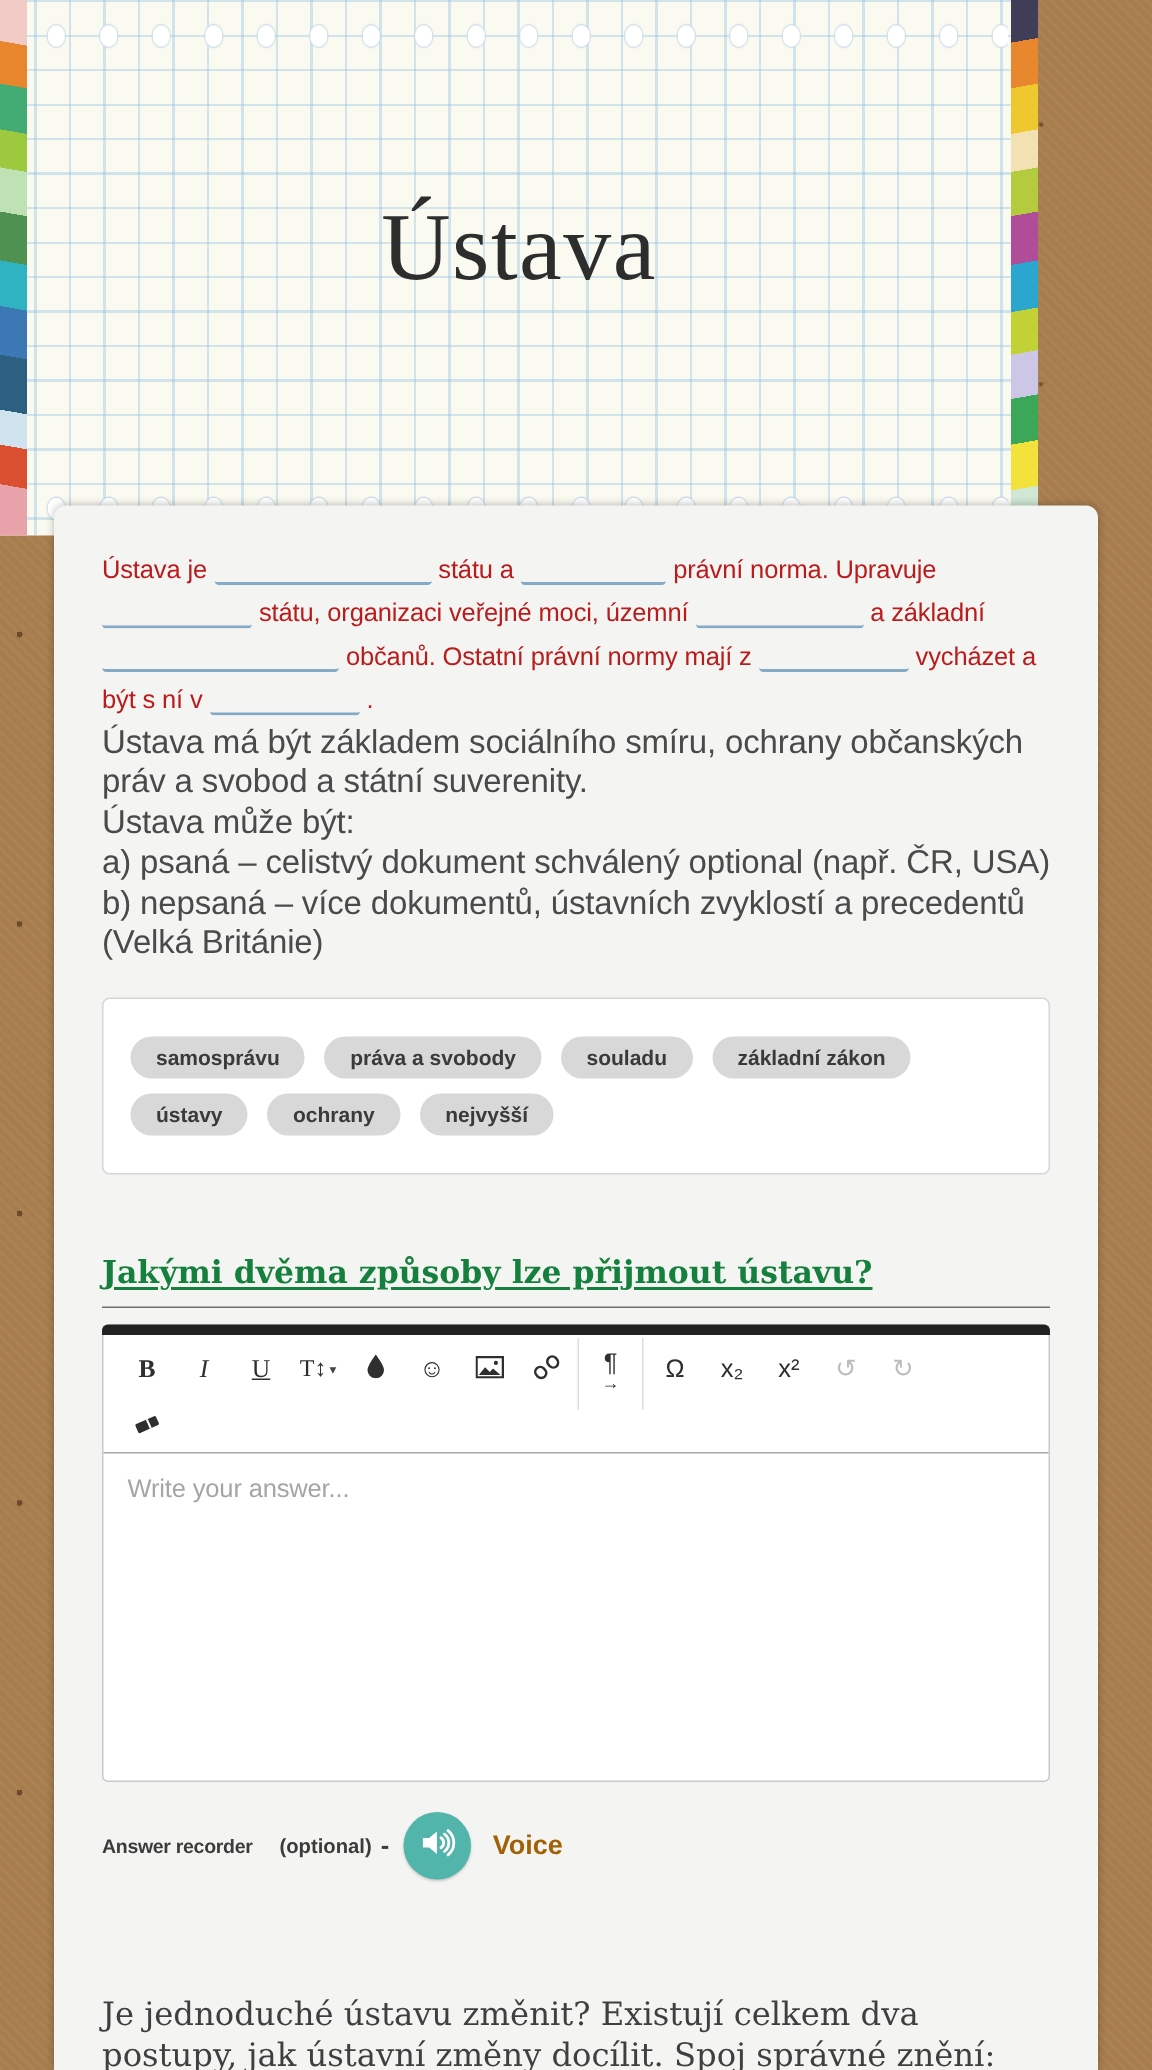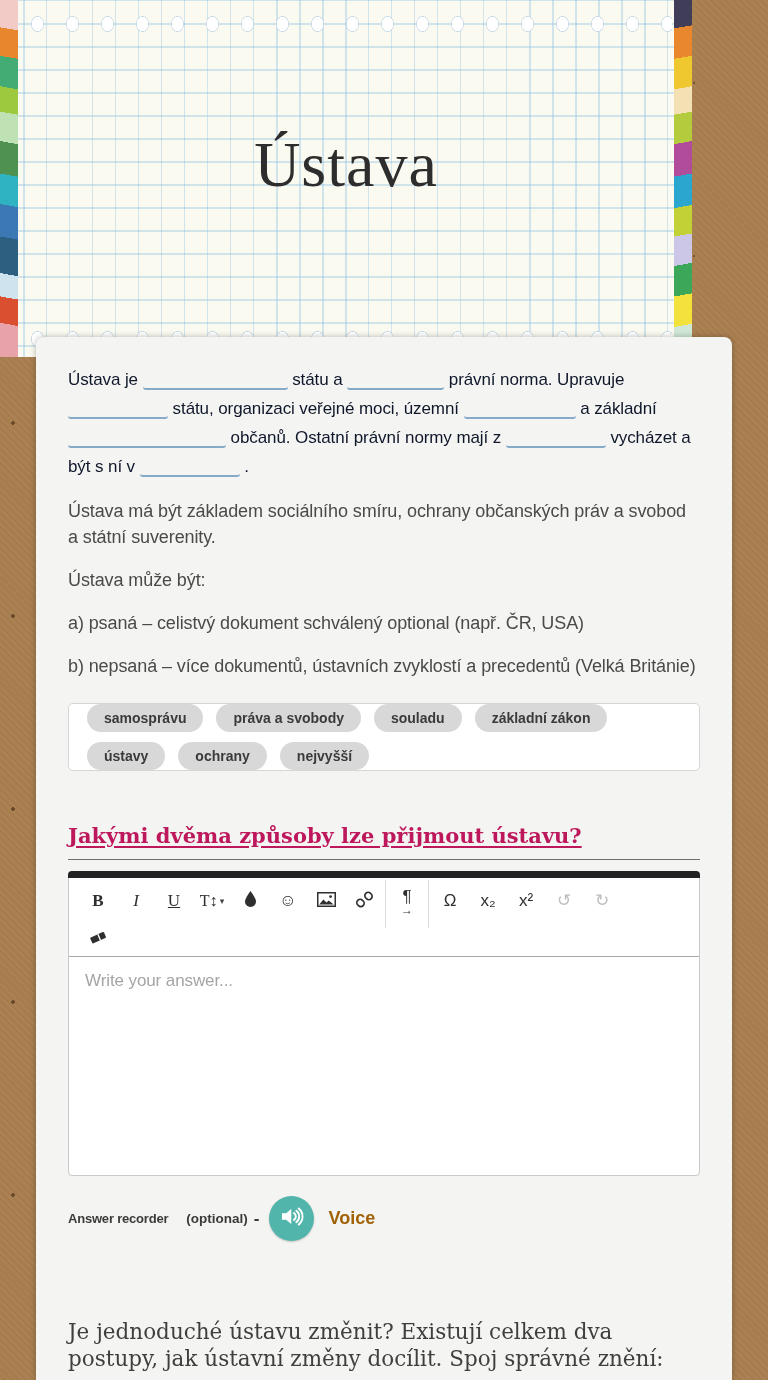--- a/index.html
+++ b/index.html
@@ -57,40 +57,40 @@
   
   .card {
     position:absolute; top:337px; left:36px; width:696px; height:1043px;
     background:#f4f4f2;
     border-radius:8px 8px 0 0;
     box-shadow:0 0 6px rgba(0,0,0,.28);
     padding:28px 32px 0 32px;
     overflow:hidden;
   }
 
-  .cloze { font-size:17px; line-height:29px; color:#0f172a; letter-spacing:-.1px; }
+  .cloze { font-size:17px; line-height:29px; color:#b91c1c; letter-spacing:-.1px; }
   .blank {
     display:inline-block; height:22px; vertical-align:-5px;
     border-bottom:2px solid #84aac8; border-radius:0 0 3px 3px;
   }
-  .para { margin-top:17px; font-size:18px; line-height:26px; color:#4a4a4a; letter-spacing:-.1px; }
+  .para { margin-top:1px; font-size:22px; line-height:26px; color:#4a4a4a; letter-spacing:-.1px; }
 
   .word-bank {
     margin-top:24px; background:#ffffff; border:1px solid #d6d6d6; border-radius:5px;
-    padding:0 18px; display:flex; flex-wrap:wrap; gap:10px 13px;
+    padding:25px 18px; display:flex; flex-wrap:wrap; gap:10px 13px;
   }
   .chip {
     background:#d8d8d8; border-radius:16px; padding:6px 17px;
     font-size:14px; font-weight:700; color:#3a3a3a; line-height:16px;
   }
 
   .q-heading {
     margin-top:52px;
     font-family:"DejaVu Serif", serif;
-    font-size:21px; font-weight:700; color:#be185d;
+    font-size:21px; font-weight:700; color:#15803d;
     text-decoration:underline; text-underline-offset:3px;
   }
   .rule { border:none; border-top:1px solid #6f6f6f; margin-top:11px; }
 
   .editor { margin-top:11px; border:1px solid #c9c9c9; border-radius:4px; background:#fff; }
   .editor-topbar { height:7px; background:#222; border-radius:4px 4px 0 0; margin:-1px -1px 0 -1px; }
   .toolbar { display:flex; align-items:center; padding:2px 10px 0 10px; height:44px; }
   .toolbar.row2 { height:34px; padding-top:0; }
   .tb-btn {
     width:38px; height:40px; display:flex; flex-direction:column;

